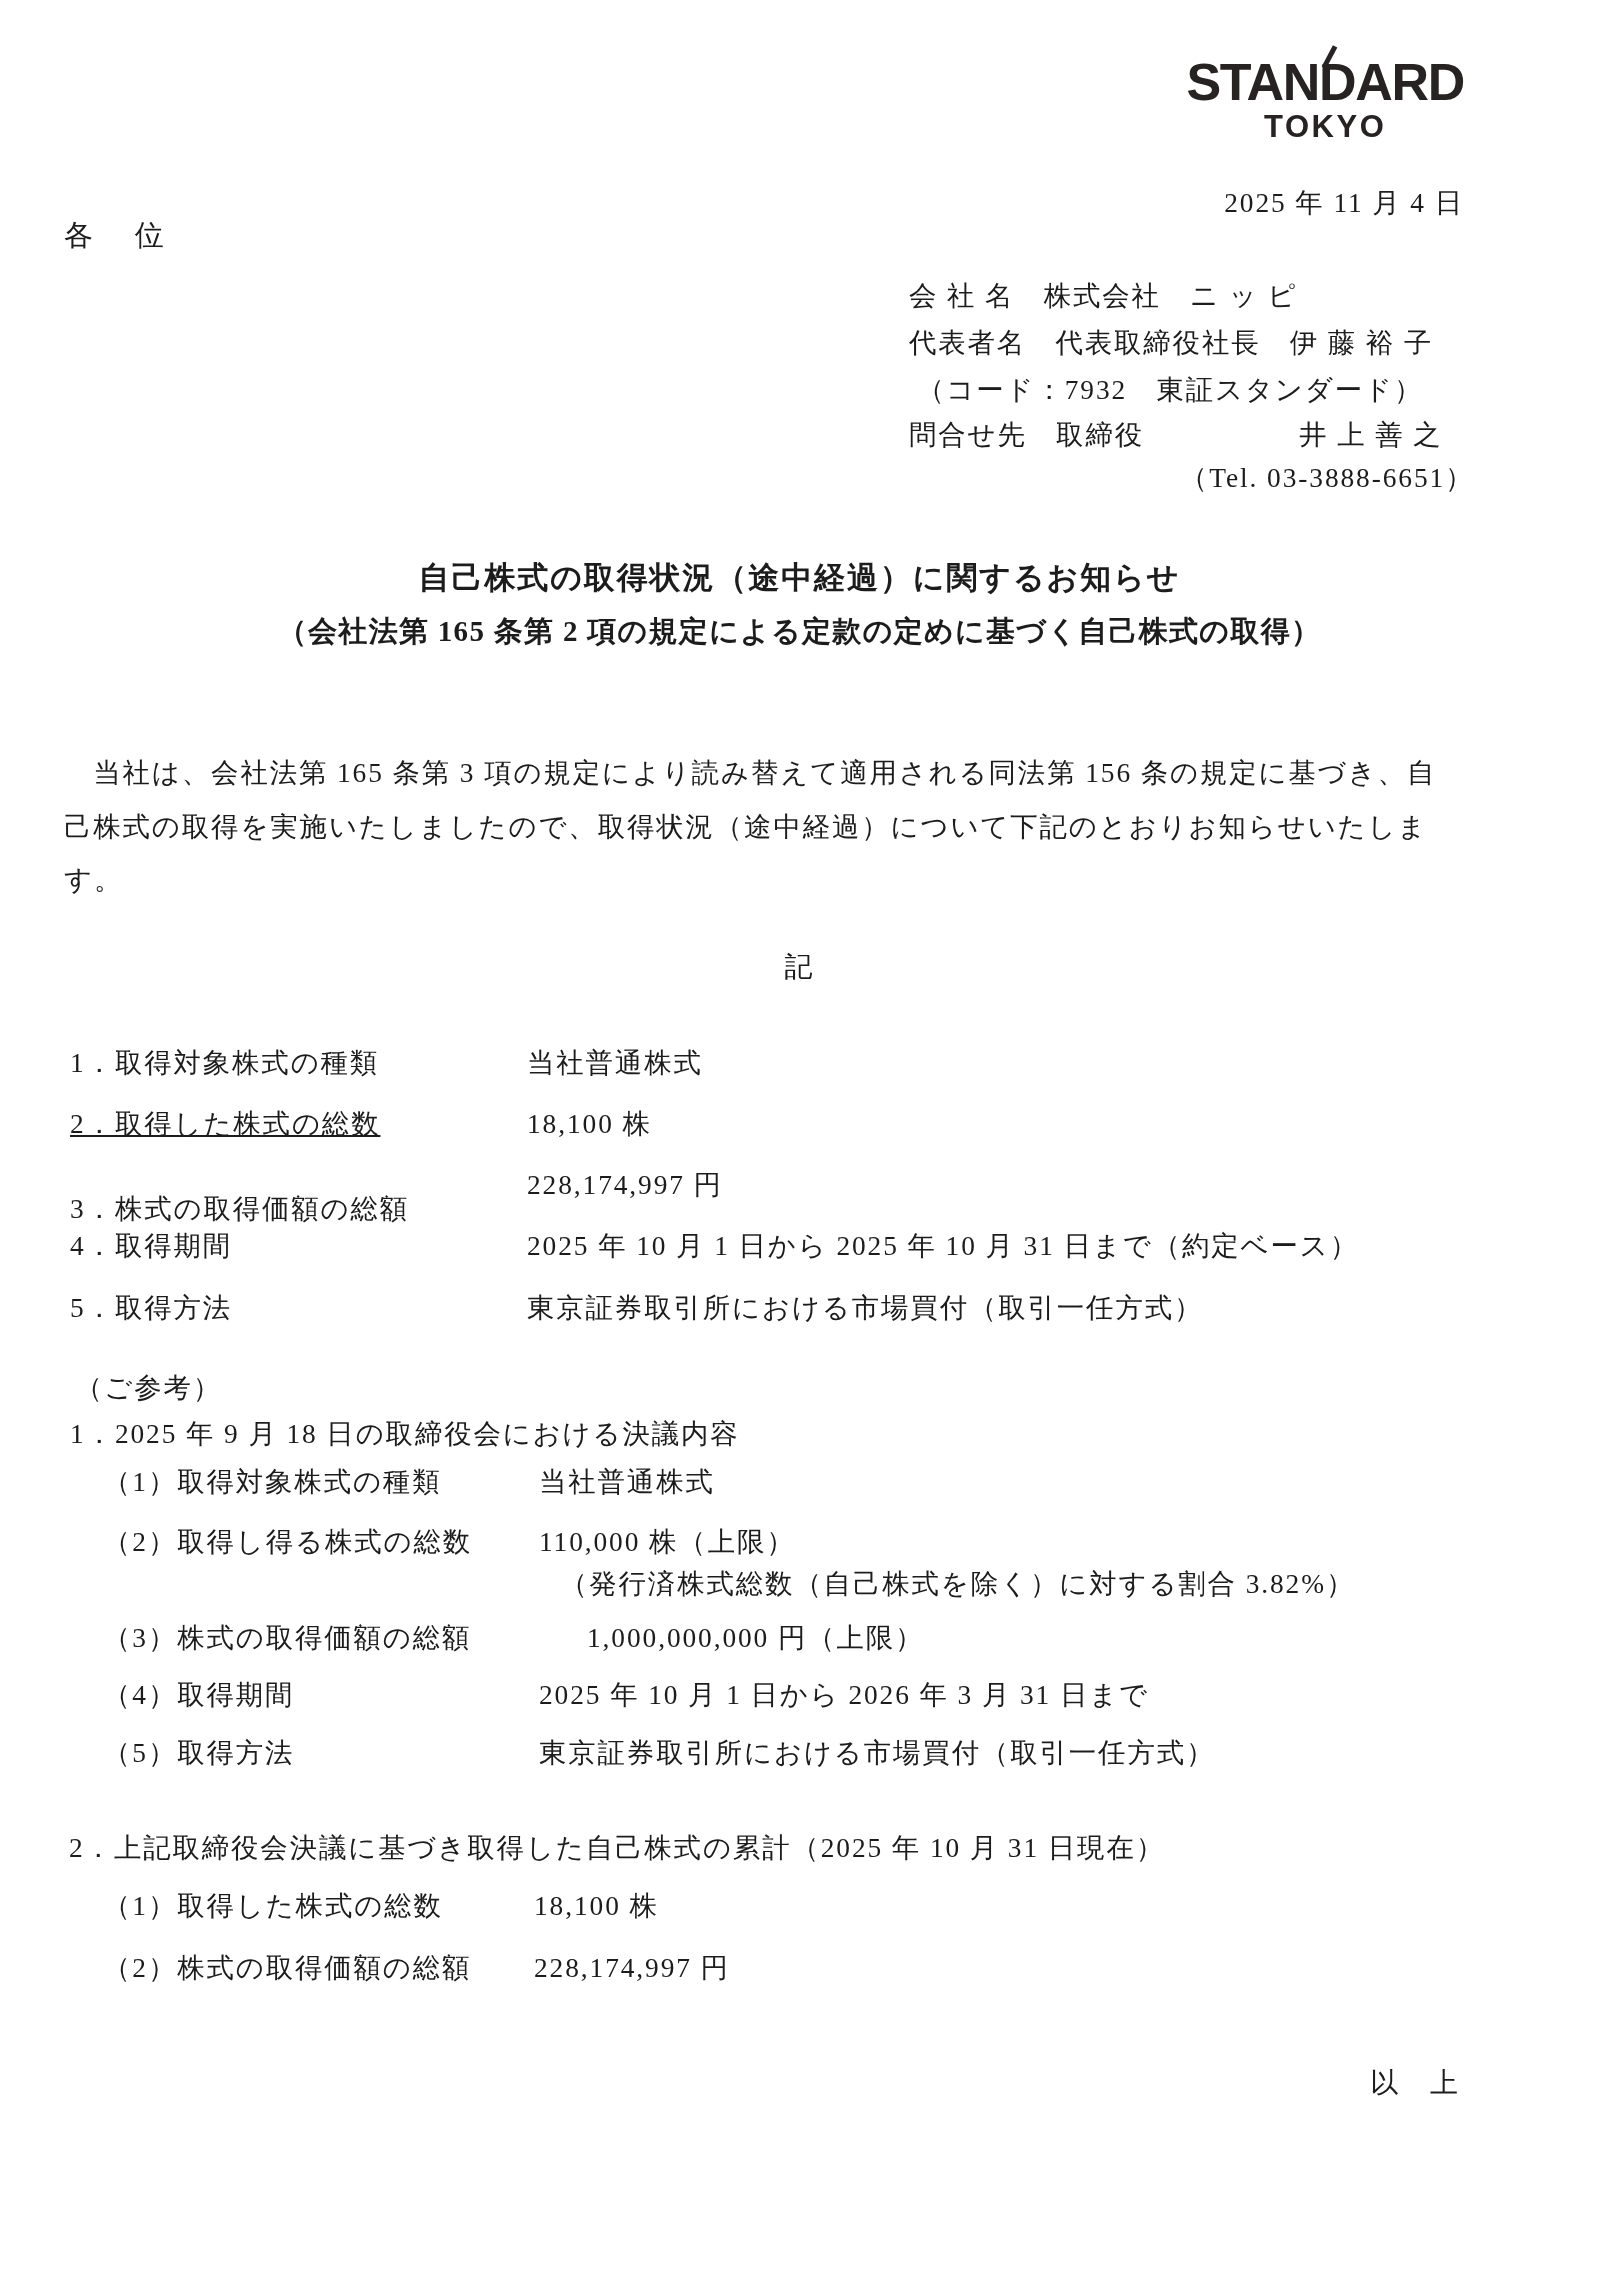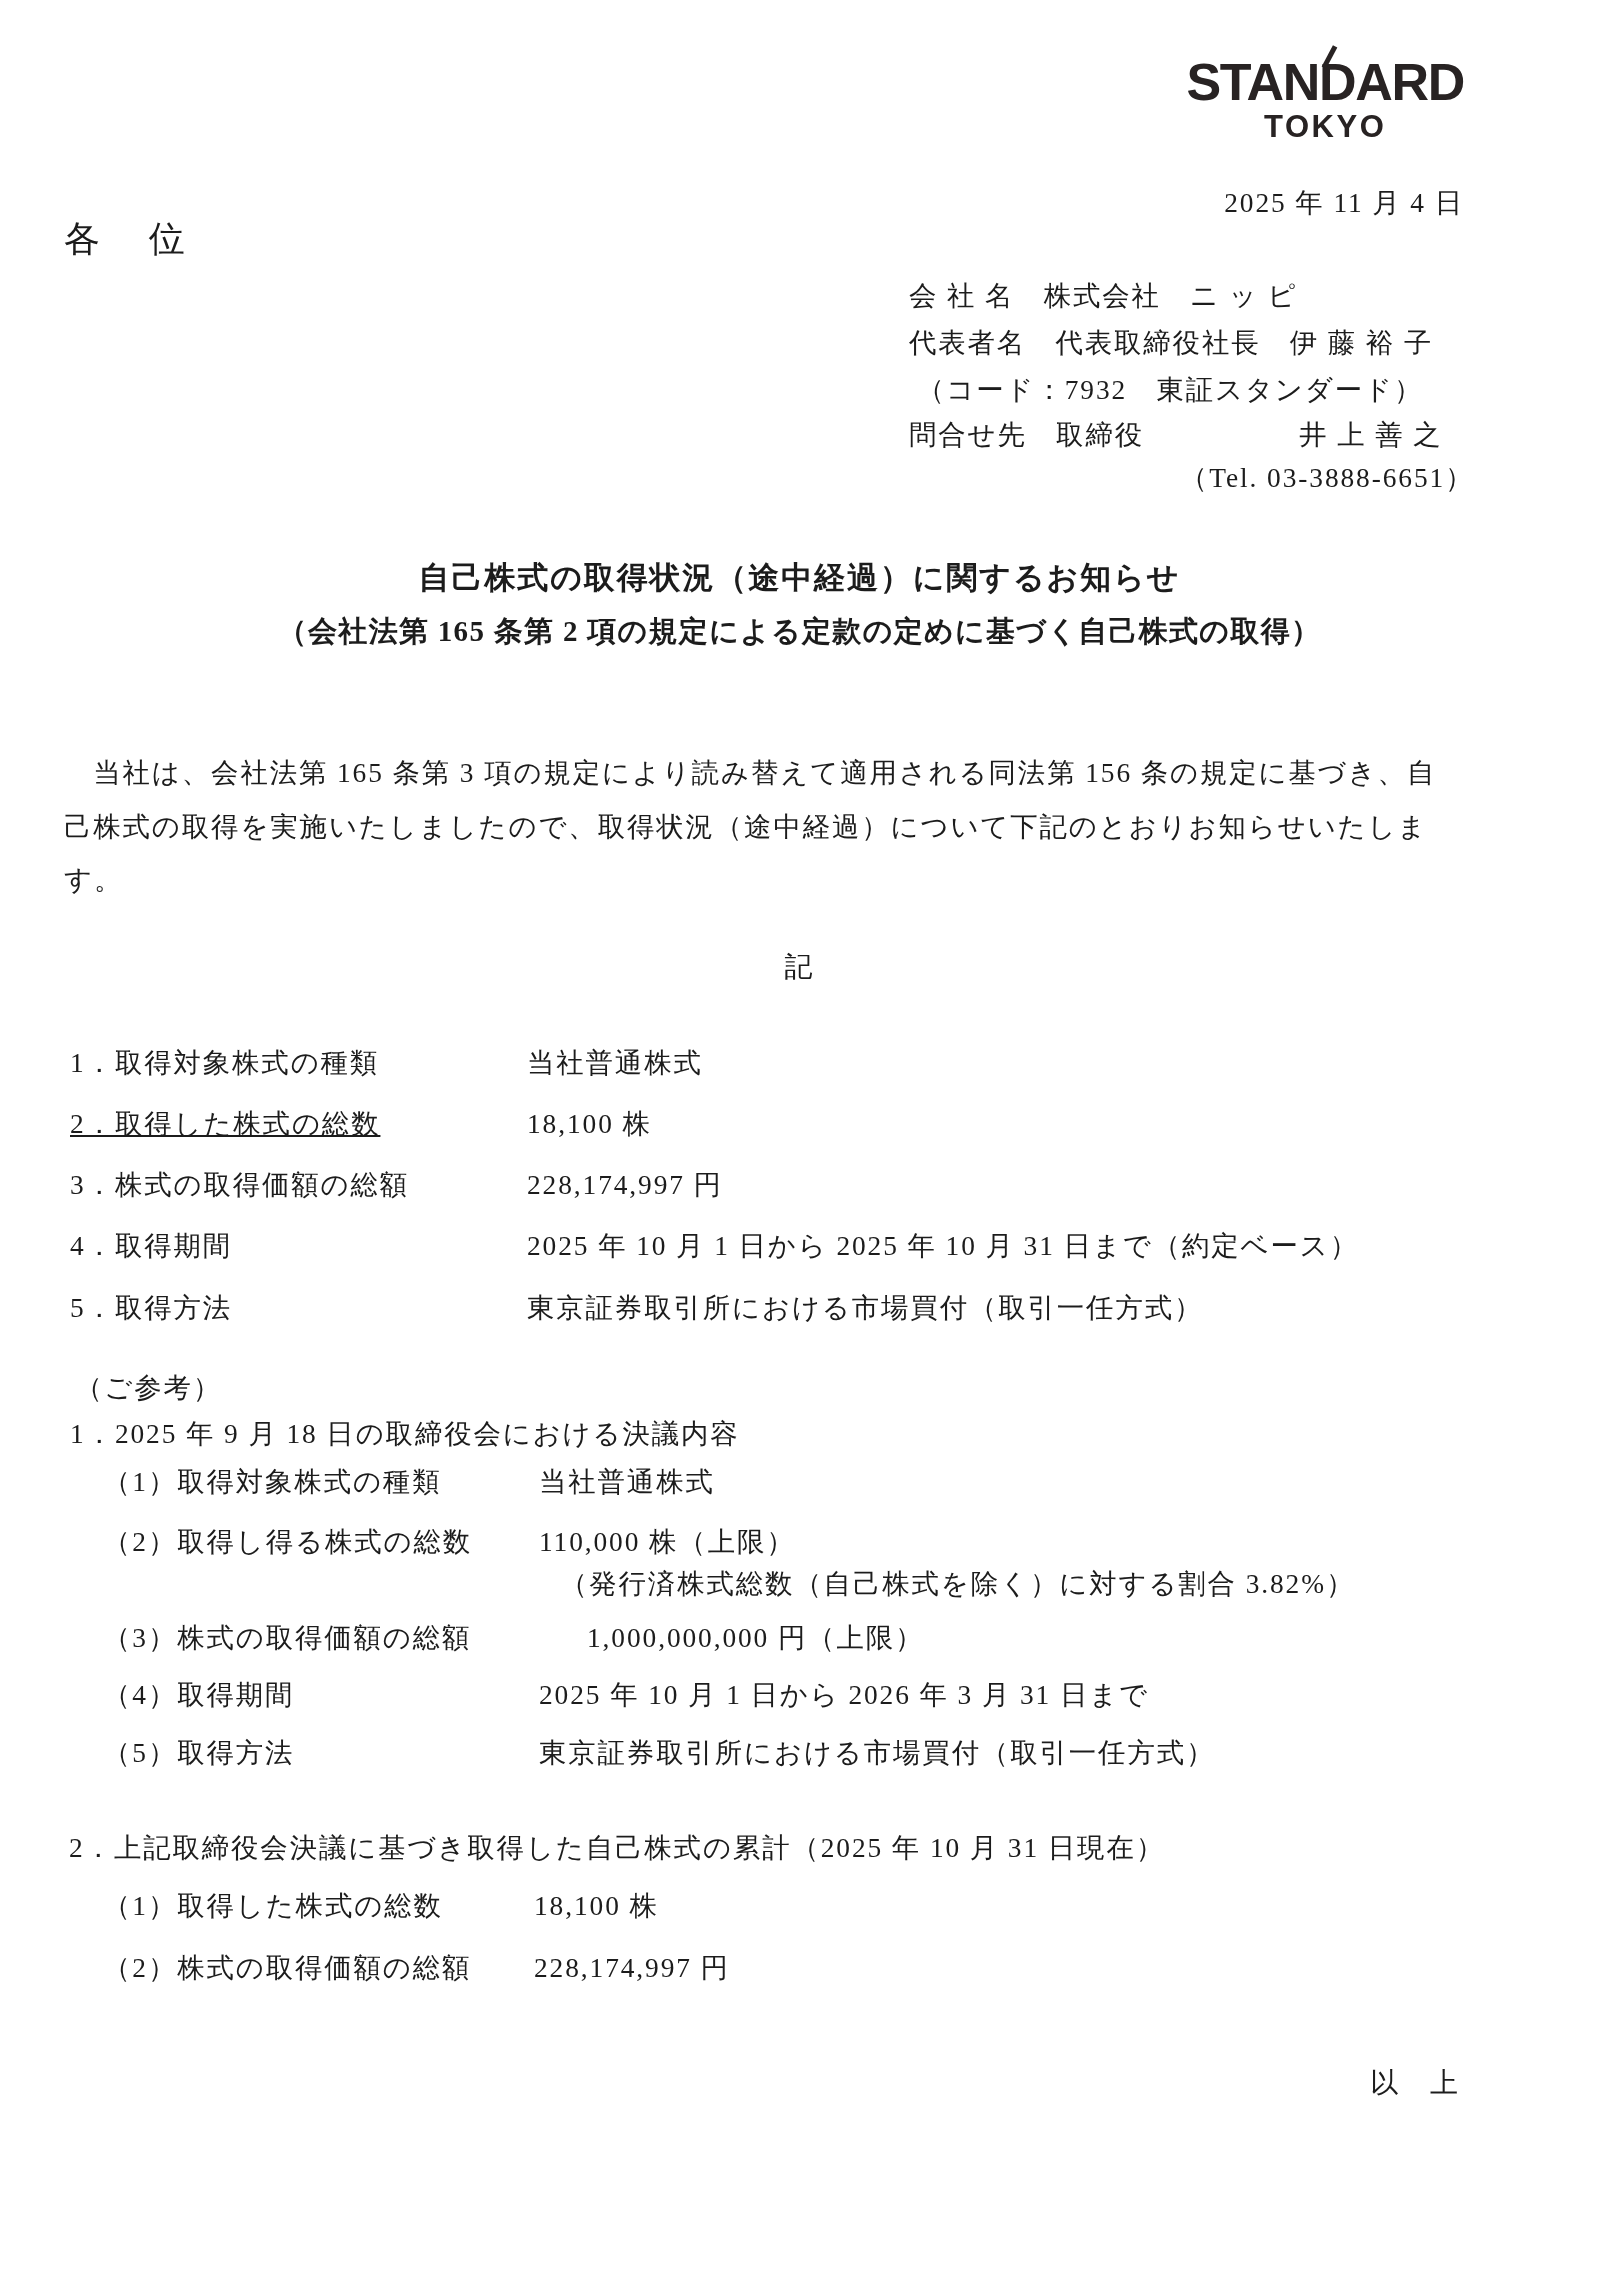--- a/index.html
+++ b/index.html
@@ -64,21 +64,21 @@
   <div class="logo">
     <span class="logo-primary">
       <span>STANDARD</span>
       <span class="n-accent"></span>
     </span>
     <span class="logo-secondary">TOKYO</span>
   </div>
 
   <div class="t right" style="top:186px;right:135px;">2025 年 11 月 4 日</div>
 
-  <div class="t" style="top:217px;left:64px;font-size:36px;letter-spacing:6.4px;">各　位</div>
+  <div class="t" style="top:217px;left:64px;font-size:29px;letter-spacing:6.4px;">各　位</div>
 
   <div>
     <div class="t" style="top:279px;left:909px;">会 社 名　株式会社　ニ ッ ピ</div>
     <div class="t" style="top:326px;left:909px;">代表者名　代表取締役社長　伊 藤 裕 子</div>
     <div class="t" style="top:373px;left:917px;">（コード：7932　東証スタンダード）</div>
     <div class="t" style="top:418px;left:909px;">問合せ先　取締役　　　　　 井 上 善 之</div>
     <div class="t" style="top:461px;left:1180px;">（Tel. 03-3888-6651）</div>
   </div>
 
   <div class="t center title1" style="top:559px;">自己株式の取得状況（途中経過）に関するお知らせ</div>
@@ -92,21 +92,21 @@
 
   <div class="t center" style="top:949px;font-size:28px;">記</div>
 
   <div>
     <span class="t" style="top:1046px;left:70px;">1．取得対象株式の種類</span>
     <span class="t" style="top:1046px;left:527px;">当社普通株式</span>
 
     <span class="t" style="top:1107px;left:70px;text-decoration:underline;">2．取得した株式の総数</span>
     <span class="t" style="top:1107px;left:527px;">18,100 株</span>
 
-    <span class="t" style="top:1168px;left:70px;text-align:center;">3．株式の取得価額の総額</span>
+    <span class="t" style="top:1192px;left:70px;text-align:center;">3．株式の取得価額の総額</span>
     <span class="t" style="top:1168px;left:527px;">228,174,997 円</span>
 
     <span class="t" style="top:1229px;left:70px;">4．取得期間</span>
     <span class="t" style="top:1229px;left:527px;">2025 年 10 月 1 日から 2025 年 10 月 31 日まで（約定ベース）</span>
 
     <span class="t" style="top:1291px;left:70px;">5．取得方法</span>
     <span class="t" style="top:1291px;left:527px;">東京証券取引所における市場買付（取引一任方式）</span>
   </div>
 
   <div>

